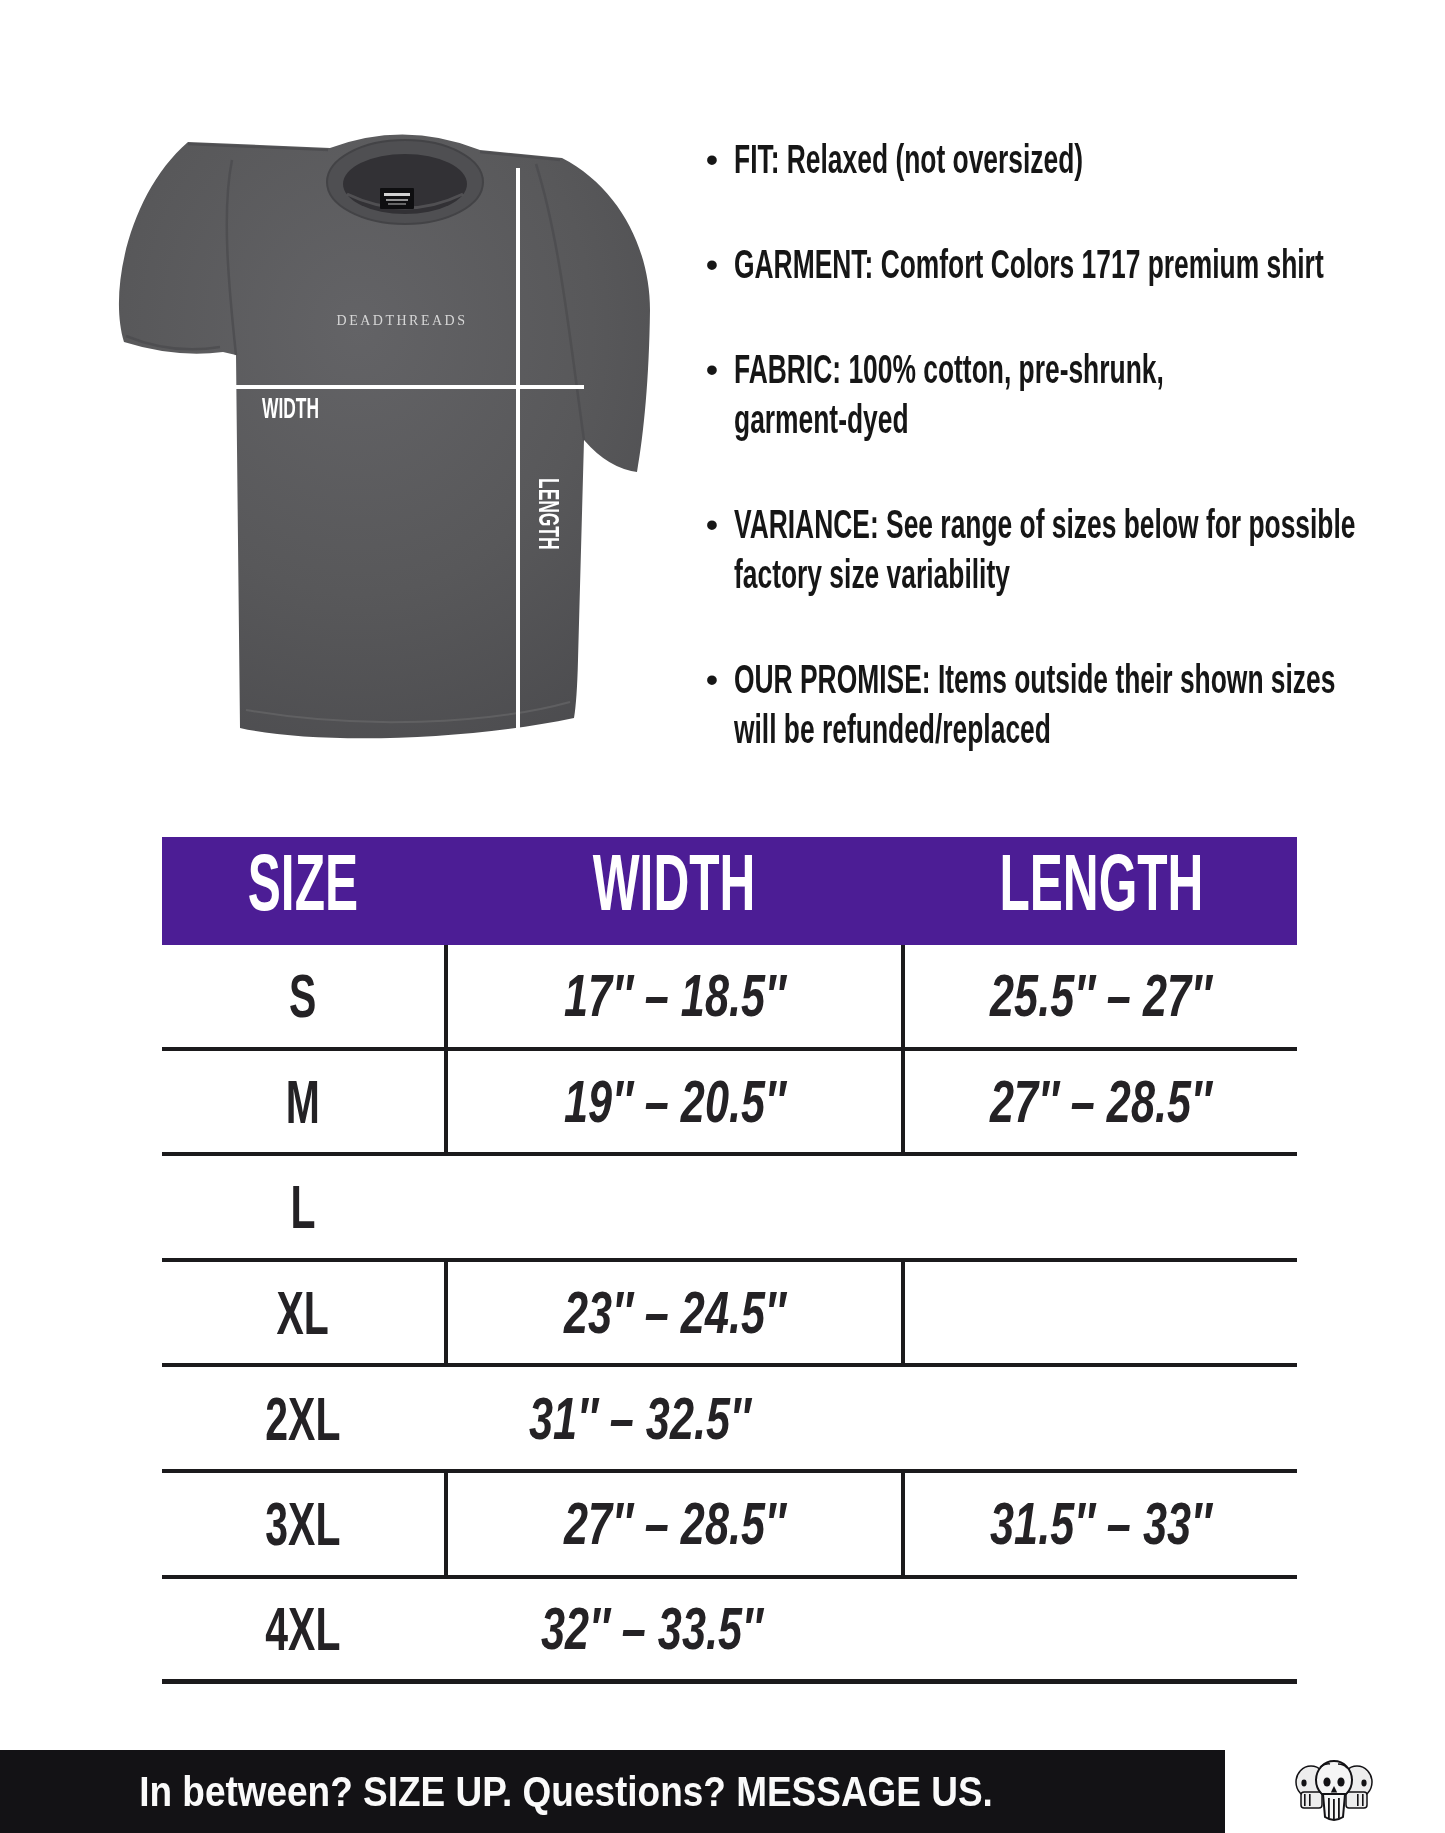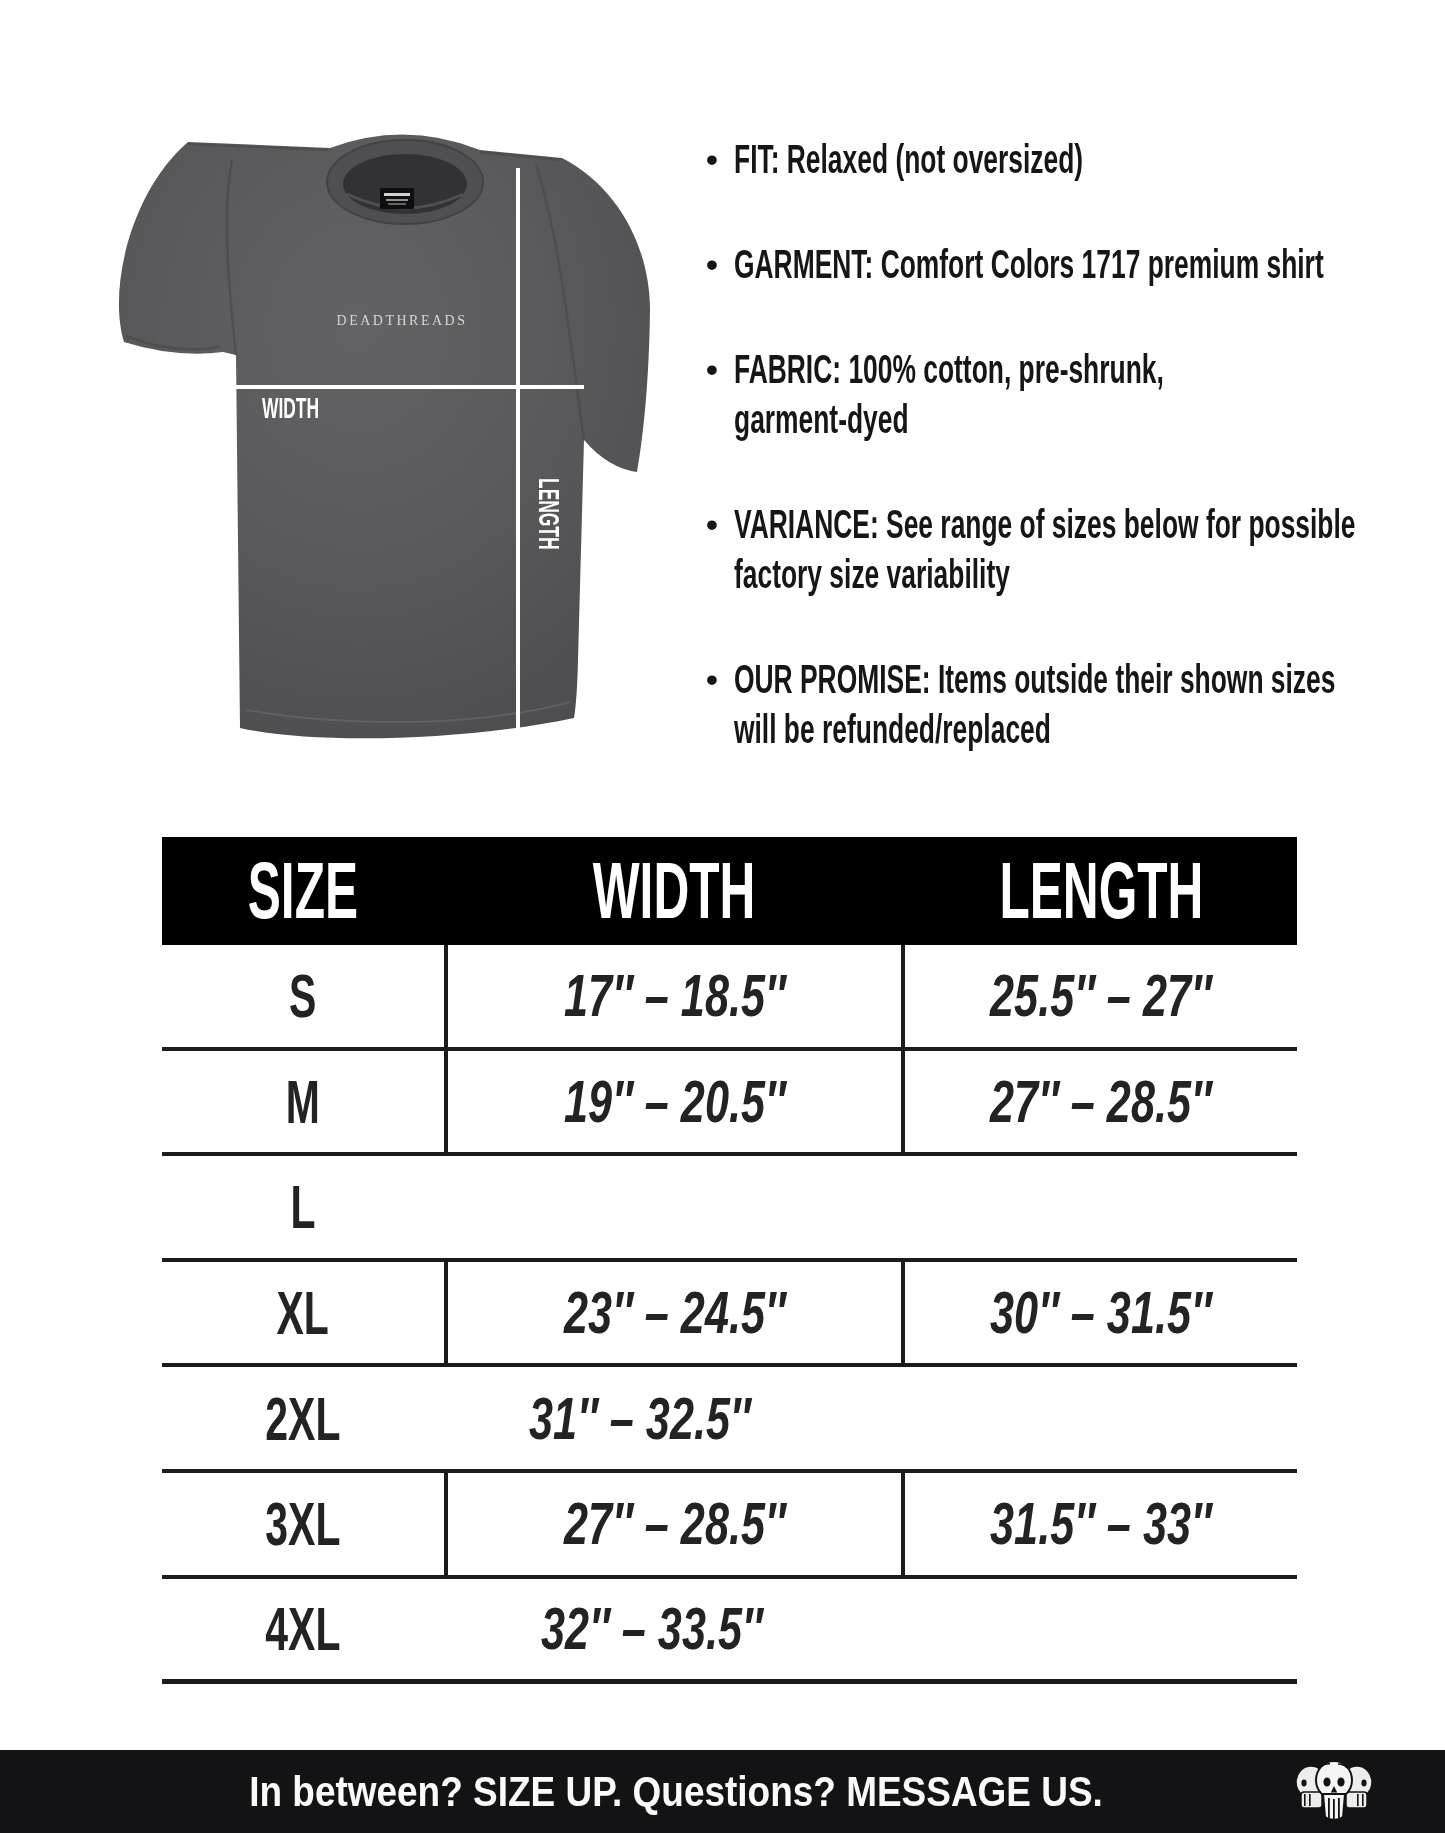--- a/index.html
+++ b/index.html
@@ -12,37 +12,37 @@
   
   .bullets{position:absolute;left:706px;top:134px;width:760px;display:flex;flex-direction:column;gap:55px;}
   .bullet-item{display:flex;align-items:flex-start;}
   .bullet-dot{flex:0 0 28px;font-size:34px;line-height:50px;color:#161616;font-weight:700;}
   .bullet-text{font-weight:700;font-size:40px;line-height:50px;color:#161616;width:980px;}
   .bullet-line{display:block;transform:scaleX(.66);transform-origin:0 50%;white-space:nowrap;}
   .bullet-line:empty{display:none;}
 
   
   .size-table{position:absolute;left:162px;top:837px;width:1135px;}
-  .table-header{height:108px;background:#000000;display:flex;align-items:center;}
+  .table-header{height:108px;background:#4c1d95;display:flex;align-items:flex-start;}
   .th{display:flex;justify-content:center;align-items:center;color:#ffffff;font-weight:700;font-size:80px;}
   .cond-h{display:inline-block;transform:scaleX(.62);white-space:nowrap;}
   .col-size{width:282px;box-sizing:border-box;}
   .col-width{width:461px;box-sizing:border-box;}
   .col-length{width:392px;box-sizing:border-box;}
   .tr{display:flex;height:105.6px;border-bottom:4px solid #1b1a1c;box-sizing:border-box;}
   .tr:last-child{border-bottom:5px solid #1b1a1c;gap:12px;}
   .td{display:flex;align-items:center;justify-content:center;color:#242225;font-weight:700;}
   .td.col-width{border-left:4px solid #1b1a1c;border-right:4px solid #1b1a1c;}
   .td-size-label{font-size:62px;}
   .cond-s{display:inline-block;transform:scaleX(.66);white-space:nowrap;}
   .td-val{font-size:60px;font-style:italic;}
   .cond-v{display:inline-block;transform:scaleX(.72);white-space:nowrap;}
 
   
-  .footer{position:absolute;left:0;top:1750px;width:1445px;height:83px;background:#131215;
+  .footer{position:absolute;left:0;top:1750px;width:1225px;height:83px;background:#131215;
           display:flex;align-items:center;justify-content:center;box-sizing:border-box;padding-right:92px;}
   .footer-text{color:#fafafa;font-weight:700;font-size:42px;display:inline-block;transform:scaleX(.88);white-space:nowrap;}
   .footer-skulls{position:absolute;left:1292px;top:5px;width:84px;height:72px;}
 </style>
 </head>
 <body>
 
 <div class="canvas">
 
   <svg class="shirt-figure" viewBox="0 0 600 680">
@@ -180,23 +180,20 @@
             <span class="cond-s">L</span>
           </div>
       </div>
       <div class="tr">
         <div class="td col-size td-size-label">
             <span class="cond-s">XL</span>
           </div>
         <div class="td col-width td-val">
             <span class="cond-v">23″ – 24.5″</span>
           </div>
-        <div class="td col-length td-val">
-            <span class="cond-v">30″ – 31.5″</span>
-          </div>
       </div>
       <div class="tr">
         <div class="td col-size td-size-label">
             <span class="cond-s">2XL</span>
           </div>
         <div class="td col-length td-val">
             <span class="cond-v">31″ – 32.5″</span>
           </div>
       </div>
       <div class="tr">

